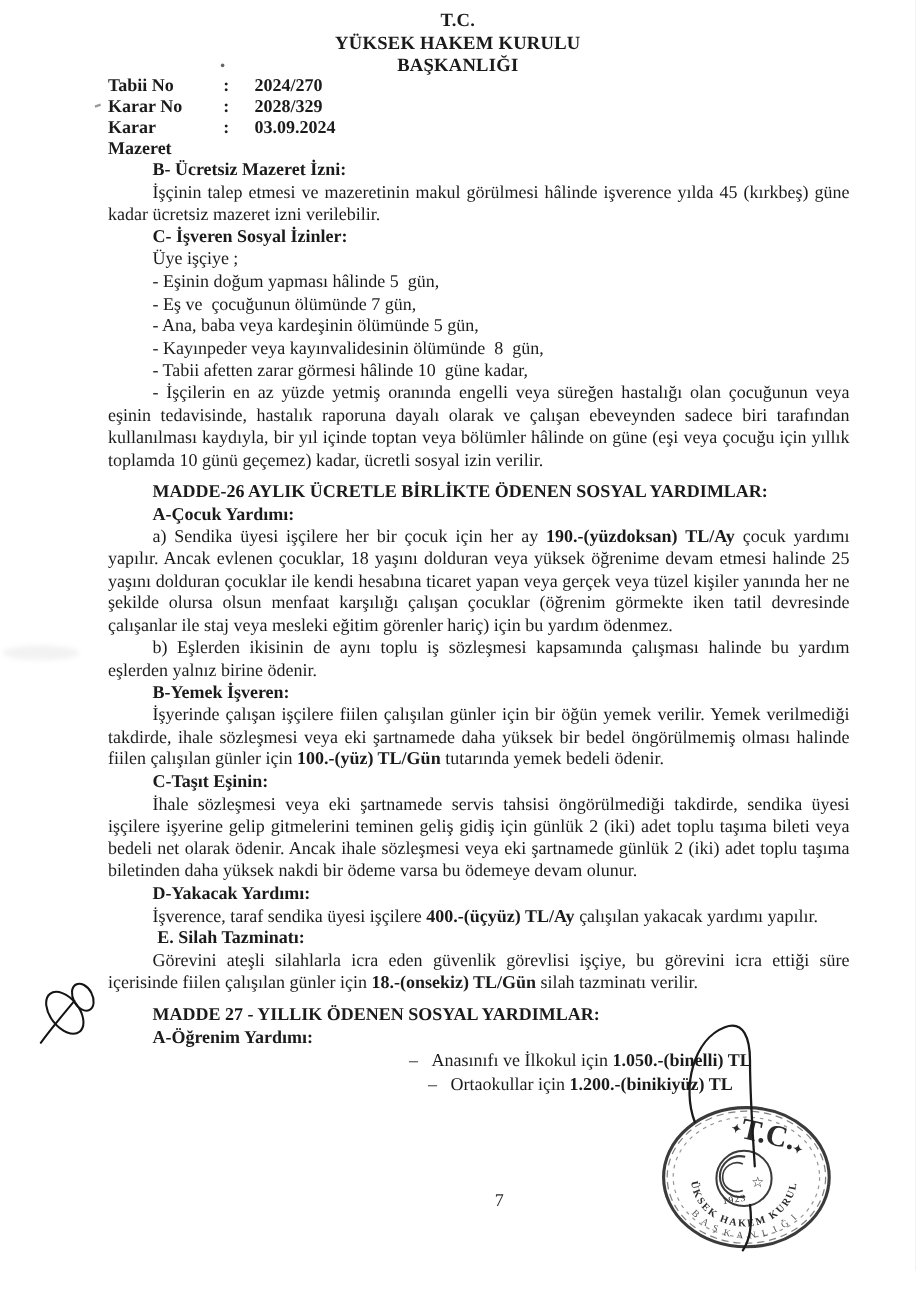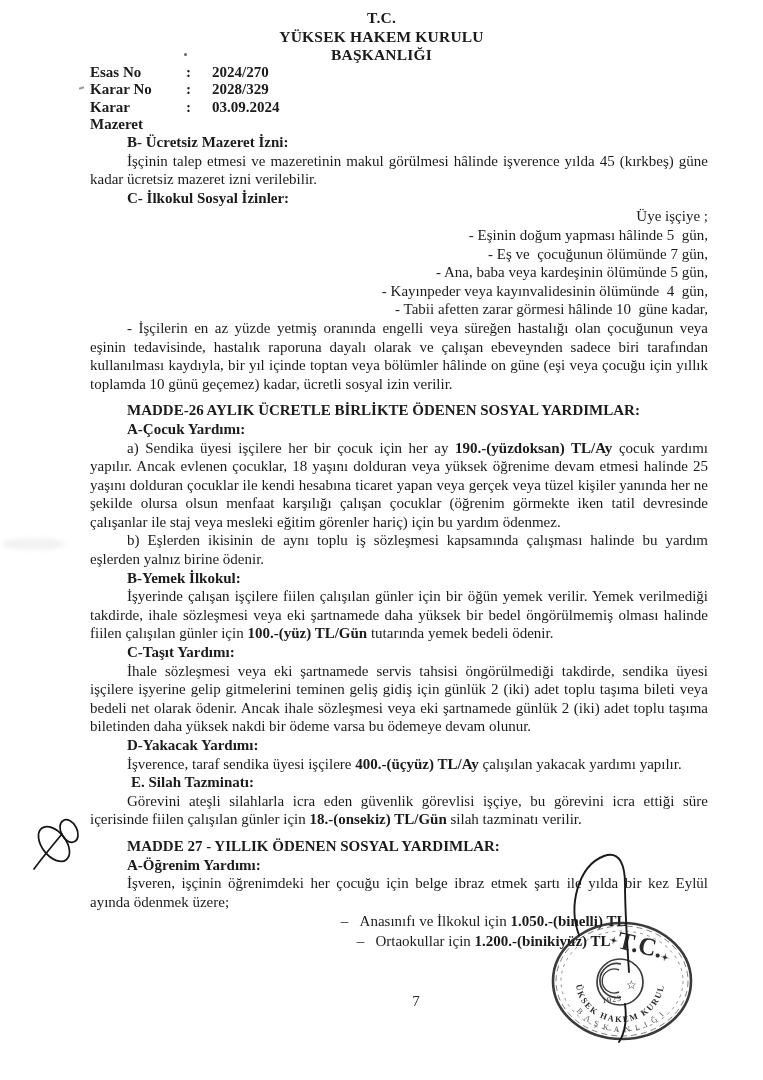--- a/index.html
+++ b/index.html
@@ -18,21 +18,21 @@
   .meta-label{width:96px;}
   .meta-sep{width:16px;text-align:left;}
   .meta-value{padding-left:10px;}
   
   .doc{position:absolute;top:133px;left:90px;width:618px;
     font-size:15px;line-height:18.6px;text-align:justify;font-family:Liberation Serif, serif;}
   .doc p{margin:0;padding:0;text-indent:37px;}
   .doc p.h{font-weight:bold;text-align:left;}
   .doc p.gap{margin-top:8px;}
   .doc p.extra{text-indent:41px;}
-  .doc p.item{text-indent:37px;text-align:right;white-space:pre-wrap;}
+  .doc p.item{text-indent:37px;text-align:left;white-space:pre-wrap;}
   .doc p.li{text-indent:0;text-align:center;padding-left:158px;margin-top:1px;}
   .doc .dash{display:inline-block;width:30px;}
   
   .page-number{position:absolute;left:404px;top:993px;width:24px;text-align:center;
     font-size:15px;color:#2a2a2a;}
   
   .stamp-svg{position:absolute;left:550px;top:920px;}
   .signature-svg{position:absolute;left:556px;top:846px;}
   .paraph-svg{position:absolute;left:26px;top:806px;}
   .smudge{position:absolute;left:2px;top:538px;width:64px;height:12px;
@@ -48,69 +48,68 @@
 <div class="page">
 
   <div class="header">
     <div>T.C.</div>
     <div>YÜKSEK HAKEM KURULU</div>
     <div>BAŞKANLIĞI</div>
   </div>
 
   <div class="meta">
     <div class="meta-row">
-      <span class="meta-label">Esas No</span>
+      <span class="meta-label">Tabii No</span>
       <span class="meta-sep">:</span>
       <span class="meta-value">2024/270</span>
     </div>
     <div class="meta-row">
       <span class="meta-label">Karar No</span>
       <span class="meta-sep">:</span>
       <span class="meta-value">2028/329</span>
     </div>
     <div class="meta-row">
       <span class="meta-label">Karar Mazeret</span>
       <span class="meta-sep">:</span>
       <span class="meta-value">03.09.2024</span>
     </div>
   </div>
 
   <div class="doc">
     <p class="h">B- Ücretsiz Mazeret İzni:</p>
     <p class="t">İşçinin talep etmesi ve mazeretinin makul görülmesi hâlinde işverence yılda 45 (kırkbeş) güne kadar ücretsiz mazeret izni verilebilir.</p>
 
-    <p class="h">C- İlkokul Sosyal İzinler:</p>
+    <p class="h">C- İşveren Sosyal İzinler:</p>
     <p class="item">Üye işçiye ;</p>
     <p class="item">- Eşinin doğum yapması hâlinde 5  gün,</p>
     <p class="item">- Eş ve  çocuğunun ölümünde 7 gün,</p>
     <p class="item">- Ana, baba veya kardeşinin ölümünde 5 gün,</p>
-    <p class="item">- Kayınpeder veya kayınvalidesinin ölümünde  4  gün,</p>
+    <p class="item">- Kayınpeder veya kayınvalidesinin ölümünde  8  gün,</p>
     <p class="item">- Tabii afetten zarar görmesi hâlinde 10  güne kadar,</p>
     <p class="t">- İşçilerin en az yüzde yetmiş oranında engelli veya süreğen hastalığı olan çocuğunun veya eşinin tedavisinde, hastalık raporuna dayalı olarak ve çalışan ebeveynden sadece biri tarafından kullanılması kaydıyla, bir yıl içinde toptan veya bölümler hâlinde on güne (eşi veya çocuğu için yıllık toplamda 10 günü geçemez) kadar, ücretli sosyal izin verilir.</p>
 
     <p class="h gap">MADDE-26 AYLIK ÜCRETLE BİRLİKTE ÖDENEN SOSYAL YARDIMLAR:</p>
     <p class="h">A-Çocuk Yardımı:</p>
     <p class="t"><span>a) Sendika üyesi işçilere her bir çocuk için her ay </span><b>190.-(yüzdoksan) TL/Ay</b><span> çocuk yardımı yapılır. Ancak evlenen çocuklar, 18 yaşını dolduran veya yüksek öğrenime devam etmesi halinde 25 yaşını dolduran çocuklar ile kendi hesabına ticaret yapan veya gerçek veya tüzel kişiler yanında her ne şekilde olursa olsun menfaat karşılığı çalışan çocuklar (öğrenim görmekte iken tatil devresinde çalışanlar ile staj veya mesleki eğitim görenler hariç) için bu yardım ödenmez.</span></p>
     <p class="t">b) Eşlerden ikisinin de aynı toplu iş sözleşmesi kapsamında çalışması halinde bu yardım eşlerden yalnız birine ödenir.</p>
 
-    <p class="h">B-Yemek İlkokul:</p>
+    <p class="h">B-Yemek İşveren:</p>
     <p class="t"><span>İşyerinde çalışan işçilere fiilen çalışılan günler için bir öğün yemek verilir. Yemek verilmediği takdirde, ihale sözleşmesi veya eki şartnamede daha yüksek bir bedel öngörülmemiş olması halinde fiilen çalışılan günler için </span><b>100.-(yüz) TL/Gün</b><span> tutarında yemek bedeli ödenir.</span></p>
 
-    <p class="h">C-Taşıt Yardımı:</p>
+    <p class="h">C-Taşıt Eşinin:</p>
     <p class="t">İhale sözleşmesi veya eki şartnamede servis tahsisi öngörülmediği takdirde, sendika üyesi işçilere işyerine gelip gitmelerini teminen geliş gidiş için günlük 2 (iki) adet toplu taşıma bileti veya bedeli net olarak ödenir. Ancak ihale sözleşmesi veya eki şartnamede günlük 2 (iki) adet toplu taşıma biletinden daha yüksek nakdi bir ödeme varsa bu ödemeye devam olunur.</p>
 
     <p class="h">D-Yakacak Yardımı:</p>
     <p class="t"><span>İşverence, taraf sendika üyesi işçilere </span><b>400.-(üçyüz) TL/Ay</b><span> çalışılan yakacak yardımı yapılır.</span></p>
 
     <p class="h extra">E. Silah Tazminatı:</p>
     <p class="t"><span>Görevini ateşli silahlarla icra eden güvenlik görevlisi işçiye, bu görevini icra ettiği süre içerisinde fiilen çalışılan günler için </span><b>18.-(onsekiz) TL/Gün</b><span> silah tazminatı verilir.</span></p>
 
     <p class="h gap">MADDE 27 - YILLIK ÖDENEN SOSYAL YARDIMLAR:</p>
     <p class="h">A-Öğrenim Yardımı:</p>
-    <p class="t">İşveren, işçinin öğrenimdeki her çocuğu için belge ibraz etmek şartı ile yılda bir kez Eylül ayında ödenmek üzere;</p>
     <p class="li"><span class="dash">–</span><span>Anasınıfı ve İlkokul için </span><b>1.050.-(binelli) TL</b></p>
     <p class="li"><span class="dash">–</span><span>Ortaokullar için </span><b>1.200.-(binikiyüz) TL</b></p>
   </div>
 
   <div class="page-number">7</div>
 
   <svg class="stamp-svg" width="146" height="124" viewBox="0 0 146 124" fill="none">
     <g stroke="#2b2b2b" fill="none" opacity="0.92">
       <ellipse cx="72" cy="61" rx="69" ry="58" stroke-width="2.6"></ellipse>
       <ellipse cx="72" cy="61" rx="66" ry="55" stroke-width="1" stroke-dasharray="6 4" opacity="0.65"></ellipse>

